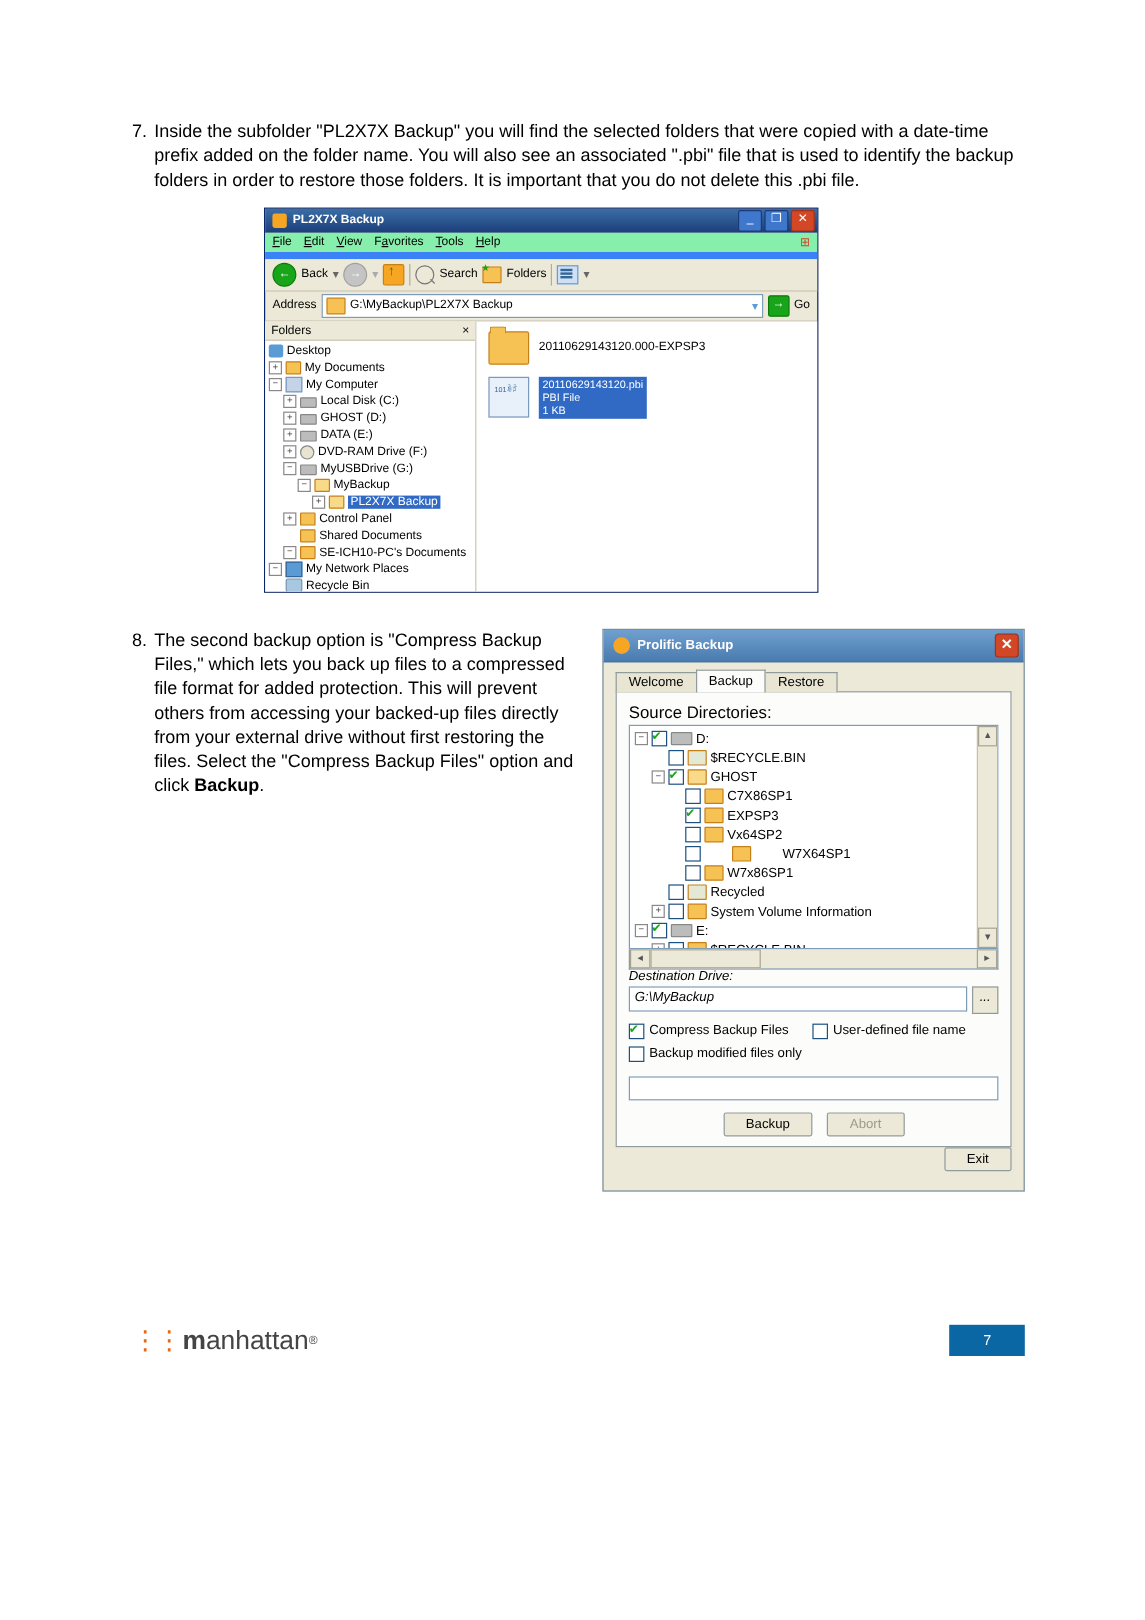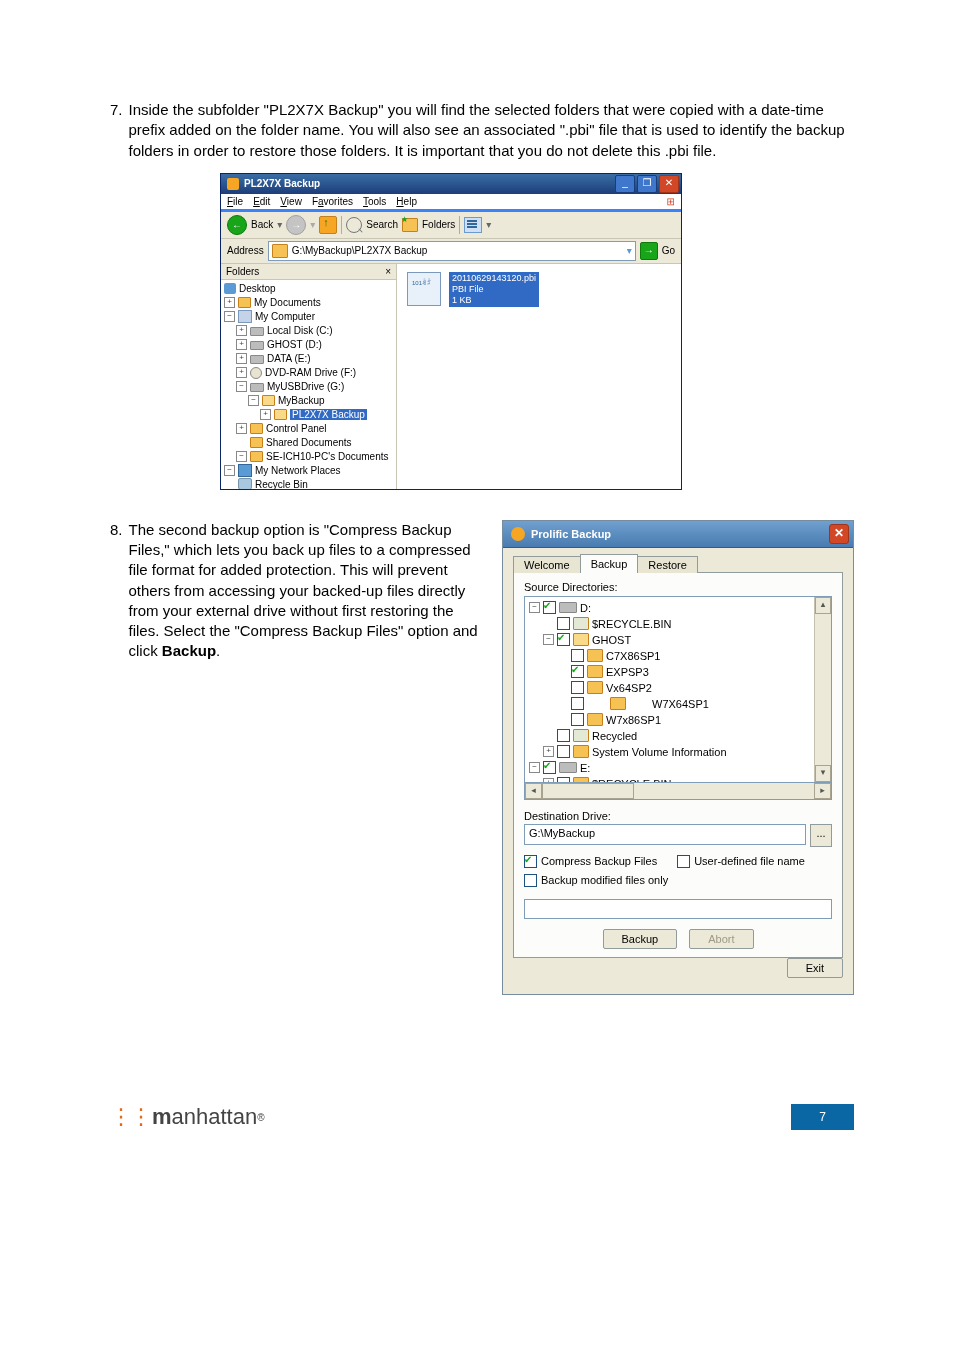--- a/index.html
+++ b/index.html
@@ -48,21 +48,21 @@
   .titlebar .ticon {
     width:12px;height:12px;background:#f6a623;border-radius:2px;margin-right:5px;flex-shrink:0;
   }
   .titlebar .ttext { font-weight:bold; flex:1; }
   .tbtn {
     width:18px;height:16px;background:#3e77cc;border:1px solid #1a3c77;border-radius:2px;
     color:#fff;text-align:center;line-height:14px;font-size:10px;margin-left:2px;cursor:pointer;
   }
   .tbtn.close{background:#d24726;border-color:#a03319;}
   .menus {
-    display:flex;gap:10px;padding:2px 6px;background:#ffffff;border-bottom:3px solid #3b82f6;
+    display:flex;gap:10px;padding:2px 6px;background:#86efac;border-bottom:6px solid #3b82f6;
   }
   .menus span{cursor:pointer;}
   .menus span u{text-decoration:underline;}
   .winflag{margin-left:auto;color:#d24726;}
   .toolbar {
     display:flex;align-items:center;gap:4px;padding:3px 6px;border-bottom:1px solid #cac6b4;
     background:#ece9d8;
   }
   .circle-btn{width:18px;height:18px;border-radius:50%;background:#19a519;border:1px solid #0b7a0b;color:#fff;display:flex;align-items:center;justify-content:center;font-size:10px;}
   .circle-btn.fwd{background:#c4c4c4;border-color:#a0a0a0;color:#fff;}
@@ -116,40 +116,40 @@
     display:flex;align-items:center;padding:3px 4px 3px 8px;height:20px;border-bottom:1px solid #2e5c8a;
   }
   .p-title .pic{width:14px;height:14px;background:#f6a623;border-radius:50%;margin-right:6px;}
   .p-close{width:18px;height:18px;background:#d24726;border:1px solid #a03319;color:#fff;border-radius:3px;text-align:center;line-height:16px;font-size:12px;margin-left:auto;cursor:pointer;}
   .p-body{padding:6px 10px 10px 10px;}
   .tabs{display:flex;margin-bottom:0;}
   .tab{padding:3px 10px;border:1px solid #919b9c;background:#ece9d8;border-bottom:0;margin-right:-1px;cursor:pointer;font-size:11px;}
   .tab.active{background:#fcfcfa;position:relative;z-index:1;}
   .tab.inactive{background:#e8e5d3;margin-top:2px;padding-top:2px;padding-bottom:2px;}
   .tab-pane{border:1px solid #919b9c;background:#fcfcfa;padding:8px 10px;margin-top:-1px;}
-  .src-label{font-size:11px;margin-bottom:3px;}
+  .src-label{font-size:14px;margin-bottom:3px;}
   .tree-box{border:1px solid #7f9db9;background:#fff;height:185px;position:relative;display:flex;}
   .tree-content{flex:1;padding:3px 0 3px 4px;font-size:11px;overflow:hidden;}
   .pnode{display:flex;align-items:center;gap:3px;height:16px;white-space:nowrap;}
   .ptw{width:9px;height:9px;border:1px solid #888;font-size:8px;line-height:8px;text-align:center;color:#444;}
   .cb{width:11px;height:11px;border:1px solid #1c5180;background:#fff;position:relative;}
   .cb.chk:after{content:"✔";position:absolute;left:-1px;top:-2px;font-size:10px;color:#19a519;}
   .pfold{width:14px;height:11px;background:#f6c253;border:1px solid #c58019;border-radius:1px;}
   .pfold.open{background:#f9da88;}
   .pfold.rec{background:#e4e9d6;}
   .pdrv{width:16px;height:9px;background:#bcbcbc;border:1px solid #888;border-radius:1px;}
   .vscroll{width:16px;background:#ece9d8;border-left:1px solid #c5c1ae;display:flex;flex-direction:column;}
   .vbtn{height:15px;border:1px solid #a8a491;background:#ece9d8;text-align:center;line-height:12px;font-size:9px;color:#555;}
   .vthumb{flex:0 0 48px;}
   .vtrack{flex:1;}
   .hscroll{height:16px;background:#ece9d8;border:1px solid #7f9db9;border-top:0;display:flex;}
   .hbtn{width:15px;border:1px solid #a8a491;text-align:center;line-height:13px;font-size:9px;color:#555;}
   .htrack{flex:1;}
   .hthumb{width:90px;border:1px solid #a8a491;background:#ece9d8;}
-  .dest-row{margin-top:10px;}
+  .dest-row{font-style:italic;}
   .dest-input-row{display:flex;gap:4px;margin-top:2px;}
   .dest-input{flex:1;border:1px solid #7f9db9;background:#fff;padding:2px 4px;height:15px;font-size:11px;}
   .browse-btn{width:20px;height:21px;border:1px solid #919b9c;background:#ece9d8;text-align:center;line-height:17px;cursor:pointer;}
   .opts{margin-top:8px;display:flex;flex-wrap:wrap;gap:6px 20px;font-size:11px;}
   .opt{display:flex;align-items:flex-start;gap:4px;}
   .status-box{margin-top:12px;height:18px;border:1px solid #7f9db9;background:#fff;}
   .btn-row{display:flex;justify-content:center;gap:12px;margin-top:10px;}
   .win-btn{border:1px solid #919b9c;background:#ece9d8;padding:3px 18px;cursor:pointer;font-size:11px;border-radius:2px;}
   .win-btn.disabled{color:#9e9a88;}
   .exit-row{display:flex;justify-content:flex-end;margin-bottom:6px;}
@@ -296,20 +296,24 @@
           <div class="node">
               <span class="gap9"></span>
               <span class="nicon rec"></span>
               <span>Recycle Bin</span>
             </div>
 
         </div>
       </div>
       <div class="content-pane">
         <div class="file-item">
+          <div class="big-fold"></div>
+          <span>20110629143120.000-EXPSP3</span>
+        </div>
+        <div class="file-item">
           <div class="big-file"></div>
           <div class="pbi-sel">
             <div>20110629143120.pbi</div>
             <div>PBI File</div>
             <div>1 KB</div>
           </div>
         </div>
       </div>
     </div>
   </div>

